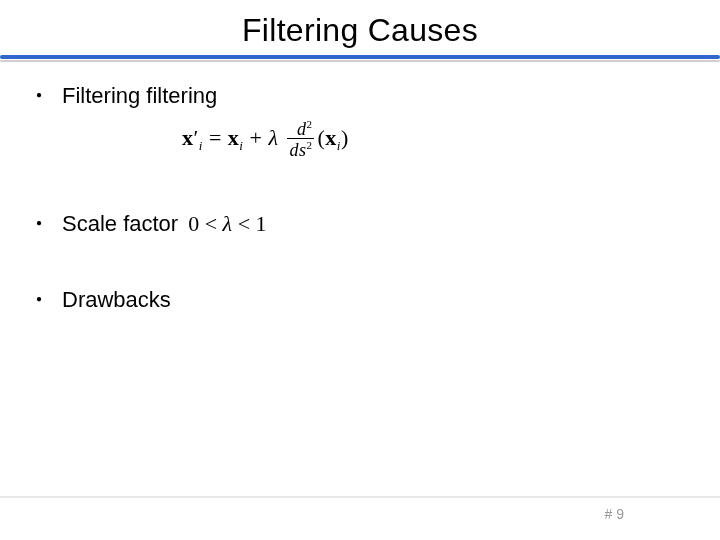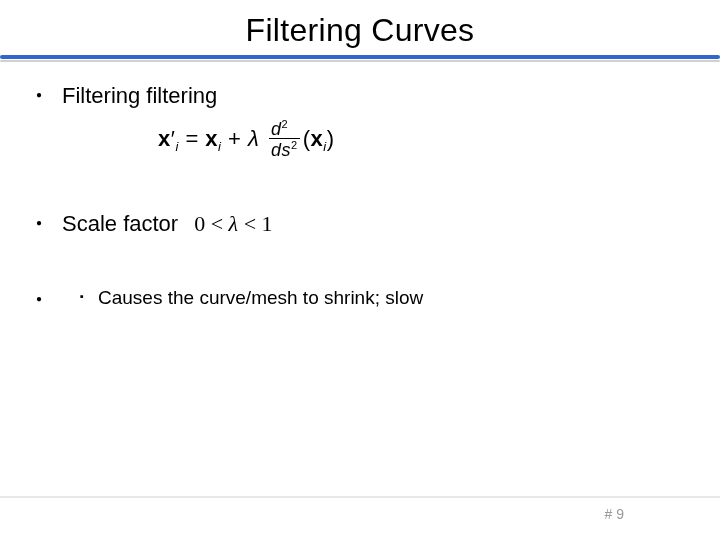--- a/index.html
+++ b/index.html
@@ -5,39 +5,39 @@
   * { margin: 0; padding: 0; box-sizing: border-box; }
   html, body { width: 720px; height: 540px; background: #fff; font-family: Verdana, Geneva, sans-serif; color: #000; }
   .slide { width: 720px; height: 540px; position: relative; padding: 12px 30px 20px 30px; }
   .title { text-align: center; font-size: 32px; font-weight: 400; margin-bottom: 6px; letter-spacing: 0.3px; }
   .rule-wrap { position: relative; height: 10px; margin-bottom: 18px; }
   .rule-blue { position: absolute; left: -30px; right: -30px; top: 0; height: 4px; background: #3366cc; border-radius: 2px; }
   .rule-shadow { position: absolute; left: -30px; right: -30px; top: 5px; height: 2px; background: #bcbcbc; border-radius: 2px; opacity: 0.7; }
   ul.main { list-style: none; margin-left: 6px; }
   ul.main > li { position: relative; padding-left: 26px; font-size: 22px; margin-bottom: 50px; }
   ul.main > li::before { content: "●"; position: absolute; left: 0; top: 6px; font-size: 10px; color: #000; }
-  .li-row { display: flex; align-items: baseline; gap: 16px; }
-  .formula { margin-left: 96px; margin-top: 10px; font-family: Liberation Sans, sans-serif; font-size: 22px; letter-spacing: 0.5px; }
+  .li-row { display: flex; align-items: baseline; gap: 10px; }
+  .formula { margin-left: 120px; margin-top: 10px; font-family: Liberation Serif, serif; font-size: 22px; letter-spacing: 0.5px; }
   .formula .bold { font-weight: bold; }
   .formula sub { font-size: 13px; vertical-align: sub; }
-  .formula .frac { display: inline-block; vertical-align: middle; text-align: left; margin: 0 3px; }
+  .formula .frac { display: inline-block; vertical-align: middle; text-align: right; margin: 0 3px; }
   .formula .frac .num { display: block; border-bottom: 1px solid #000; padding: 0 2px; font-size: 18px; line-height: 1; }
   .formula .frac .den { display: block; padding: 0 2px; font-size: 18px; line-height: 1.1; }
   .constraint { font-family: 'Times New Roman', serif; font-size: 22px; text-align: right; }
   ul.sub { list-style: none; margin: 10px 0 0 18px; }
   ul.sub > li { position: relative; padding-left: 18px; font-size: 19px; }
   ul.sub > li::before { content: "▪"; position: absolute; left: 0; top: 3px; font-size: 11px; color: #000; }
   .footer-rule { position: absolute; left: 0; right: 0; bottom: 42px; height: 2px; background: #d9d9d9; opacity: 0.6; }
   .pagenum { position: absolute; right: 96px; bottom: 18px; font-size: 14px; color: #9a9a9a; font-family: Verdana, sans-serif; }
 </style>
 </head>
 <body>
 
 <div class="slide">
-  <div class="title">Filtering Curves</div>
+  <div class="title">Filtering Causes</div>
   <div class="rule-wrap">
     <div class="rule-blue"></div>
     <div class="rule-shadow"></div>
   </div>
 
   <ul class="main">
     <li>
       <span>Filtering filtering</span>
       <div class="formula">
         <span class="bold">x</span><span>′</span><sub><span style="font-style:italic">i</span></sub><span> = </span><span class="bold">x</span><sub><span style="font-style:italic">i</span></sub><span> + </span><span style="font-style:italic">λ</span>
@@ -51,25 +51,21 @@
     <li>
       <span class="li-row">
         <span>Scale factor</span>
         <span class="constraint">
           <span>0 &lt; </span><span style="font-style:italic">λ</span><span> &lt; 1</span>
         </span>
       </span>
     </li>
 
     <li>
-      <ul class="sub">
-        <li>
-          <span>Causes the curve/mesh to shrink; slow</span>
-        </li>
-      </ul>
+      <span>Drawbacks</span>
     </li>
   </ul>
 
   <div class="footer-rule"></div>
   <div class="pagenum">
     <span>#</span> <span>9</span>
   </div>
 </div>
 
 </body></html>

